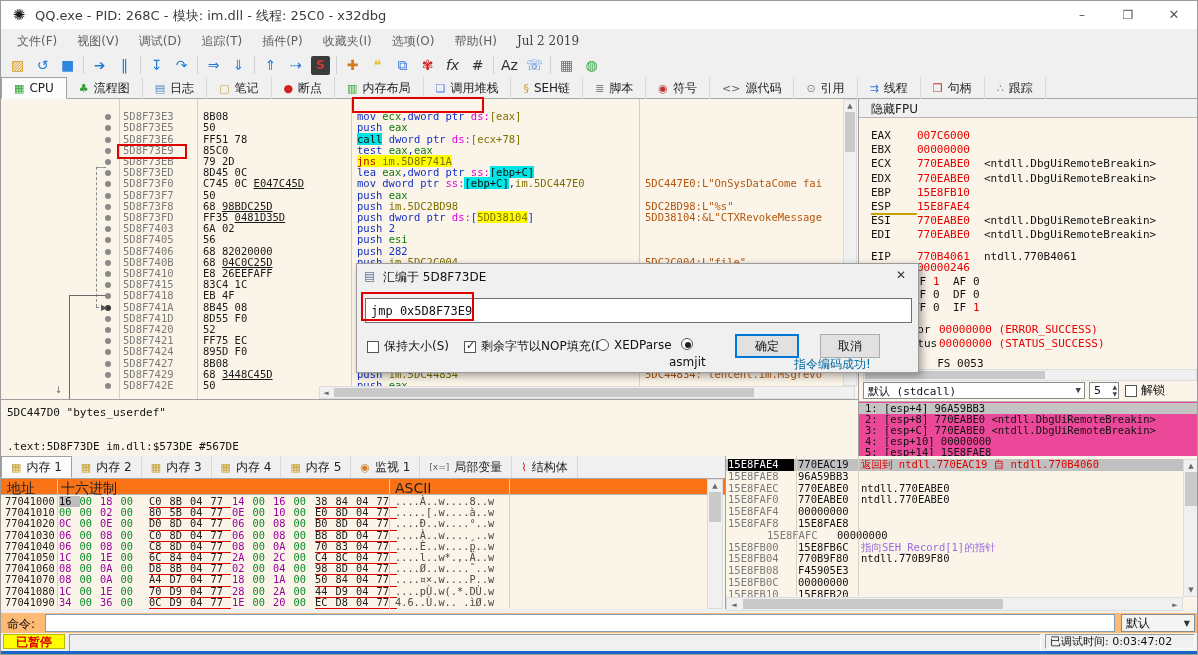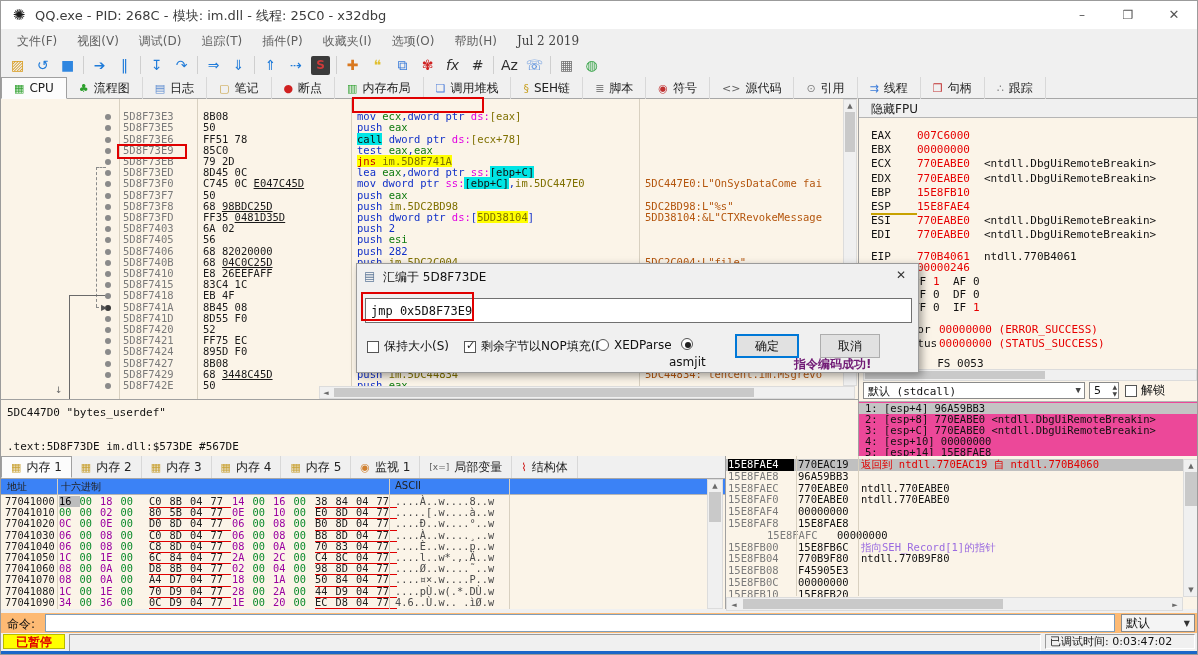--- a/index.html
+++ b/index.html
@@ -84,21 +84,21 @@
   #conv-unlock { position:absolute; left:1124px; top:381px; font-size:12px; color:#111; display:flex; gap:4px; align-items:center; }
   .cb { width:12px; height:12px; border:1px solid #555; background:#fff; display:inline-block; position:relative; flex:none; }
   .cb.on:after { content:"✓"; position:absolute; left:1px; top:-3px; font-size:11px; color:#222; }
   #args-pane { position:absolute; left:858px; top:400px; width:340px; height:55px; background:#ec4899; border-top:1px solid #b5b5b5; }
   .argrow { position:absolute; left:0; width:100%; height:11px; font-family:"DejaVu Sans Mono", monospace; font-size:10.5px; line-height:11px; color:#111; padding-left:6px; white-space:pre; }
   .argrow.sel { background:#c4c4c4; }
 
   
   #dump-pane { position:absolute; left:0; top:455px; width:725px; height:153px; background:#fbf4e8; border-right:1px solid #a0a0a0; }
   #dump-tabs { position:absolute; left:0; top:0; width:100%; height:23px; background:#f0f0f0; border-bottom:1px solid #a7a7a7; display:flex; }
-  #dump-header { position:absolute; left:0; top:23px; width:100%; height:16px; background:#3b82f6; border-bottom:1px solid #b5b5b5; font-size:10px; color:#222; }
+  #dump-header { position:absolute; left:0; top:23px; width:100%; height:16px; background:#f97316; border-bottom:1px solid #b5b5b5; font-size:14px; color:#222; }
   #dump-header span { position:absolute; top:1px; }
   .dmp-row { position:absolute; left:0; width:100%; height:11.2px; font-family:"DejaVu Sans Mono", monospace; font-size:10.3px; line-height:11.2px; white-space:pre; }
   .dmp-addr { position:absolute; left:4px; color:#222; }
   .dmp-g { position:absolute; top:0; }
   .dmp-b { display:inline-block; width:20.5px; }
   .b-zero { color:#0a8a2a; }
   .b-num { color:#9a00a0; }
   .b-ptr { color:#202020; border-bottom:1px solid #e00000; }
   .b-sel { background:#bdbdbd; color:#000; }
   .dmp-ascii { position:absolute; left:394px; color:#4a4a4a; }
@@ -130,21 +130,21 @@
   #dlg-icon { position:absolute; left:7px; top:5px; font-size:12px; color:#607a9a; }
   #dlg-title { position:absolute; left:26px; top:5px; font-size:12px; color:#111; }
   #dlg-close { position:absolute; left:530px; top:4px; width:28px; height:18px; text-align:center; font-size:12px; color:#333; }
   #dlg-input { position:absolute; left:8px; top:34px; width:547px; height:25px; background:#fff; border:1px solid #707070; font-family:"DejaVu Sans Mono", monospace; font-size:12px; padding:0 5px; color:#111; }
   .dlg-check { position:absolute; top:74px; font-size:12px; color:#111; display:flex; gap:5px; align-items:center; }
   .radio { width:12px; height:12px; border:1px solid #555; border-radius:50%; background:#fff; position:relative; flex:none; }
   .radio.on:after { content:""; position:absolute; left:3px; top:3px; width:6px; height:6px; border-radius:50%; background:#222; }
   .dlg-btn { position:absolute; top:70px; height:24px; background:#e1e1e1; border:1px solid #adadad; font-size:12px; color:#111; text-align:center; line-height:22px; }
   #dlg-ok { left:378px; width:64px; border:2px solid #0078d7; line-height:20px; }
   #dlg-cancel { left:463px; width:60px; }
-  #dlg-success { position:absolute; left:437px; top:92px; font-size:12px; font-weight:bold; color:#701a75; }
+  #dlg-success { position:absolute; left:437px; top:92px; font-size:12px; font-weight:normal; color:#0369a1; }
 
   
   .annot { position:absolute; border:2px solid #e00000; z-index:60; }
   #annot-1 { left:351px; top:96px; width:132px; height:16px; }
   #annot-2 { left:116px; top:143px; width:70px; height:15px; }
   #annot-3 { left:360px; top:291px; width:113px; height:29px; z-index:80; }
   #dialog { z-index:70; }
 </style>
 </head>
 <body>

